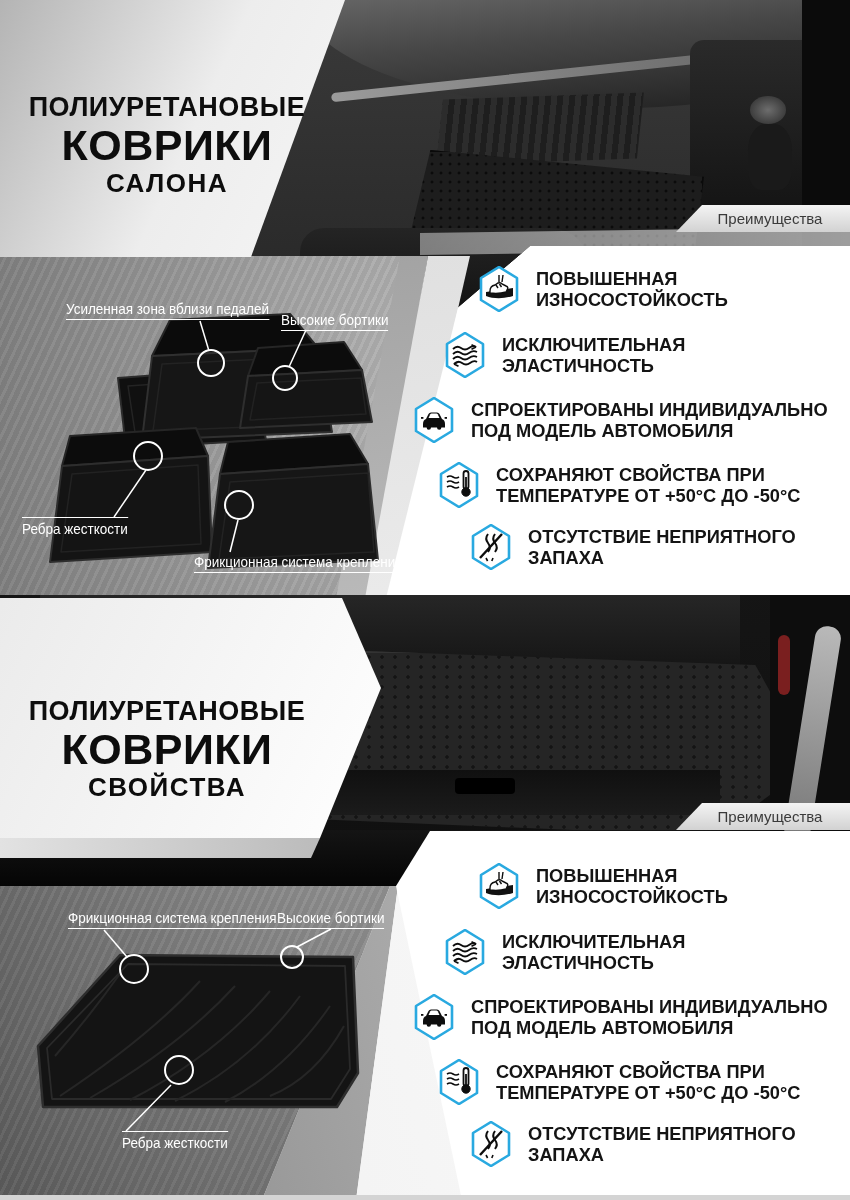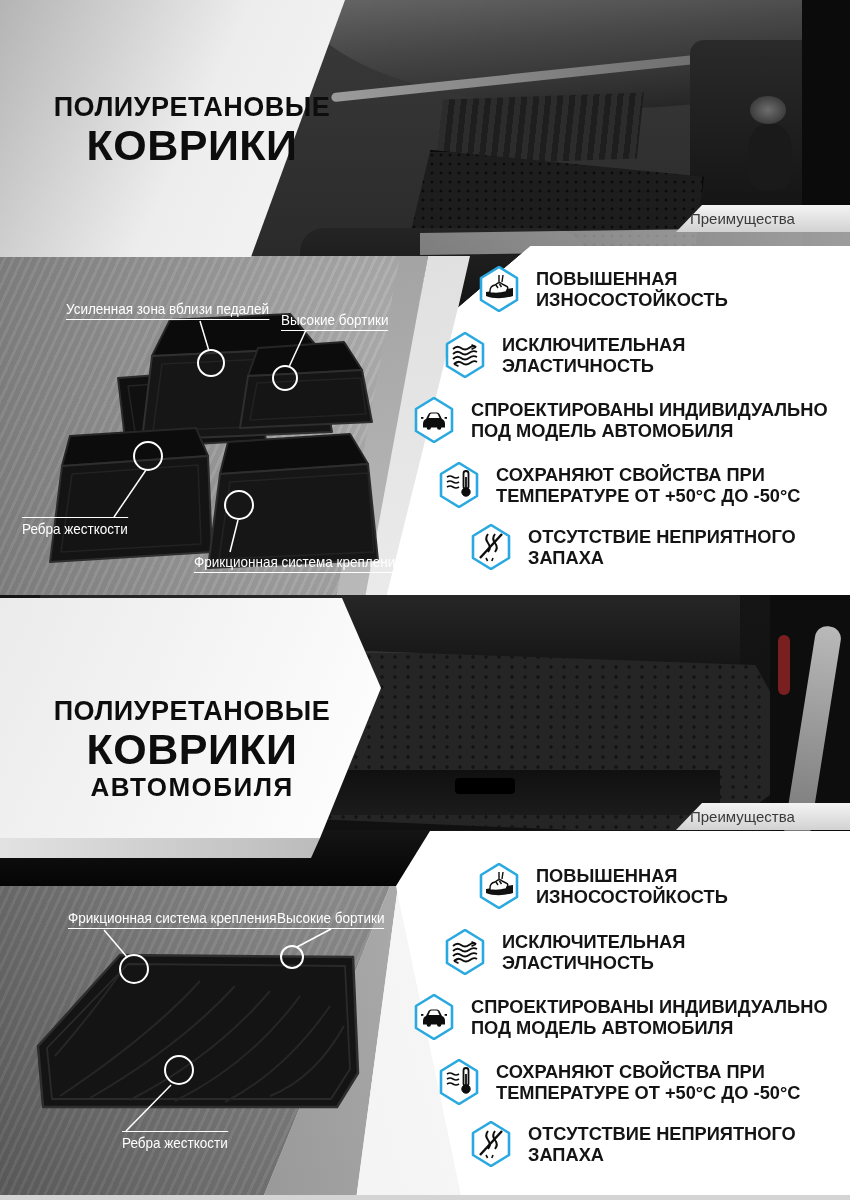--- a/index.html
+++ b/index.html
@@ -36,27 +36,27 @@
   .gray-panel-bottom{clip-path:polygon(0 886px,390px 886px,262px 1200px,0 1200px);
      background:radial-gradient(ellipse at 55% 22%,#b2b2b2 0%,#929292 48%,#5c5c5c 100%);}
   .streaks{background:repeating-linear-gradient(115deg,rgba(255,255,255,.045) 0 3px,rgba(0,0,0,.05) 3px 8px);}
   .white-panel-top{clip-path:polygon(850px 246px,532px 246px,458px 308px,386px 598px,850px 598px);
      background:linear-gradient(100deg,#e9e9e9 0%,#ffffff 9%);}
   .white-panel-bottom{clip-path:polygon(850px 831px,430px 831px,396px 886px,462px 1200px,850px 1200px);
      background:linear-gradient(100deg,#ececec 0%,#ffffff 9%);}
   .page-bottom-strip{left:0;top:1195px;width:850px;height:5px;background:#d4d4d4;}
 
   
-  .title-block{left:27px;width:330px;text-align:center;color:#0d0d0d;font-weight:bold;}
+  .title-block{left:2px;width:330px;text-align:center;color:#0d0d0d;font-weight:bold;}
   .t1{font-size:27px;line-height:31px;letter-spacing:.5px;}
   .t2{font-size:43px;line-height:45px;letter-spacing:.5px;text-align:center;}
   .t3{font-size:26px;line-height:30px;letter-spacing:1.5px;}
 
   
-  .badge{width:174px;height:27px;line-height:27px;
+  .badge{width:174px;height:27px;line-height:27px;text-align:center;
      clip-path:polygon(26px 0,100% 0,100% 100%,0 100%);
      background:linear-gradient(180deg,#f4f4f4 0%,#d2d2d2 100%);
      color:#3a3a3a;font-size:15px;padding-left:14px;box-sizing:border-box;}
 
   
   .adv{display:flex;align-items:center;gap:17px;height:46px;}
   .adv-text{font-weight:bold;font-size:19px;line-height:21px;color:#141414;
      white-space:nowrap;transform:scaleX(.96);transform-origin:left center;}
   .hex{width:40px;height:46px;display:block;}
 
@@ -113,20 +113,21 @@
       <polygon points="230,226 368,217 374,296 219,303" fill="none" stroke="#232323" stroke-width="1.5"></polygon>
     </g>
   </svg>
 
   <div class="full white-panel-top"></div>
 
   <div class="full wedge-top"></div>
   <div class="abs title-block" style="top:92px;">
     <div class="t1">ПОЛИУРЕТАНОВЫЕ</div>
     <div class="t2">КОВРИКИ</div>
+    <div class="t3">САЛОНА</div>
   </div>
 
   <svg class="full leader" width="850" height="1200" viewBox="0 0 850 1200">
     <g stroke="#fff" fill="none">
       <line x1="200" y1="321" x2="209" y2="351" stroke-width="1.5"></line>
       <circle cx="211" cy="363" r="13" stroke-width="2"></circle>
       <line x1="306" y1="330" x2="289" y2="367" stroke-width="1.5"></line>
       <circle cx="285" cy="378" r="12" stroke-width="2"></circle>
       <line x1="114" y1="517" x2="146" y2="470" stroke-width="1.5"></line>
       <circle cx="148" cy="456" r="14" stroke-width="2"></circle>
@@ -227,21 +228,21 @@
     <div class="abs" style="left:798px;top:625px;width:26px;height:240px;background:linear-gradient(180deg,#b9b9b9,#6f6f6f);border-radius:12px;transform:rotate(9deg);"></div>
   </div>
 
   <div class="abs badge" style="left:676px;top:803px;"><span>Преимущества</span></div>
 
   <div class="full wedge-bottom"></div>
   <div class="full strip-under-wedge"></div>
   <div class="abs title-block" style="top:696px;">
     <div class="t1">ПОЛИУРЕТАНОВЫЕ</div>
     <div class="t2">КОВРИКИ</div>
-    <div class="t3">АВТОМОБИЛЯ</div>
+    <div class="t3">СВОЙСТВА</div>
   </div>
 
   <div class="full strip-a-bottom"></div>
   <div class="full strip-b-bottom"></div>
 
   <div class="full gray-panel-bottom">
     <div class="full streaks"></div>
   </div>
 
   <svg class="abs" style="left:0;top:886px;" width="420" height="314" viewBox="0 0 420 314">

